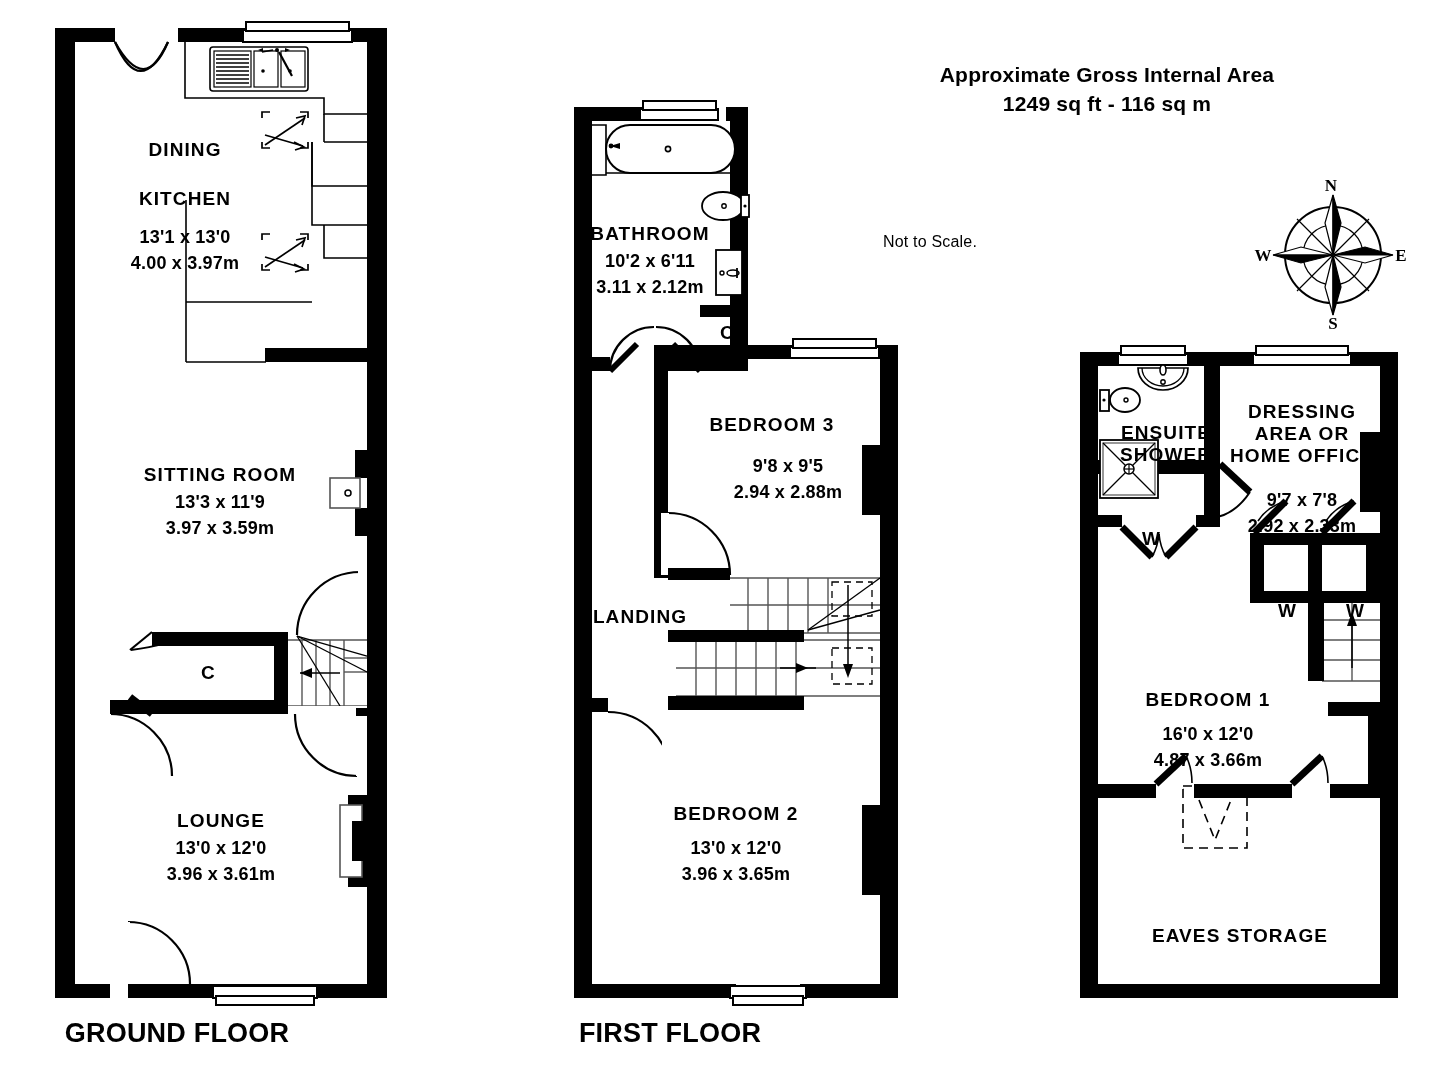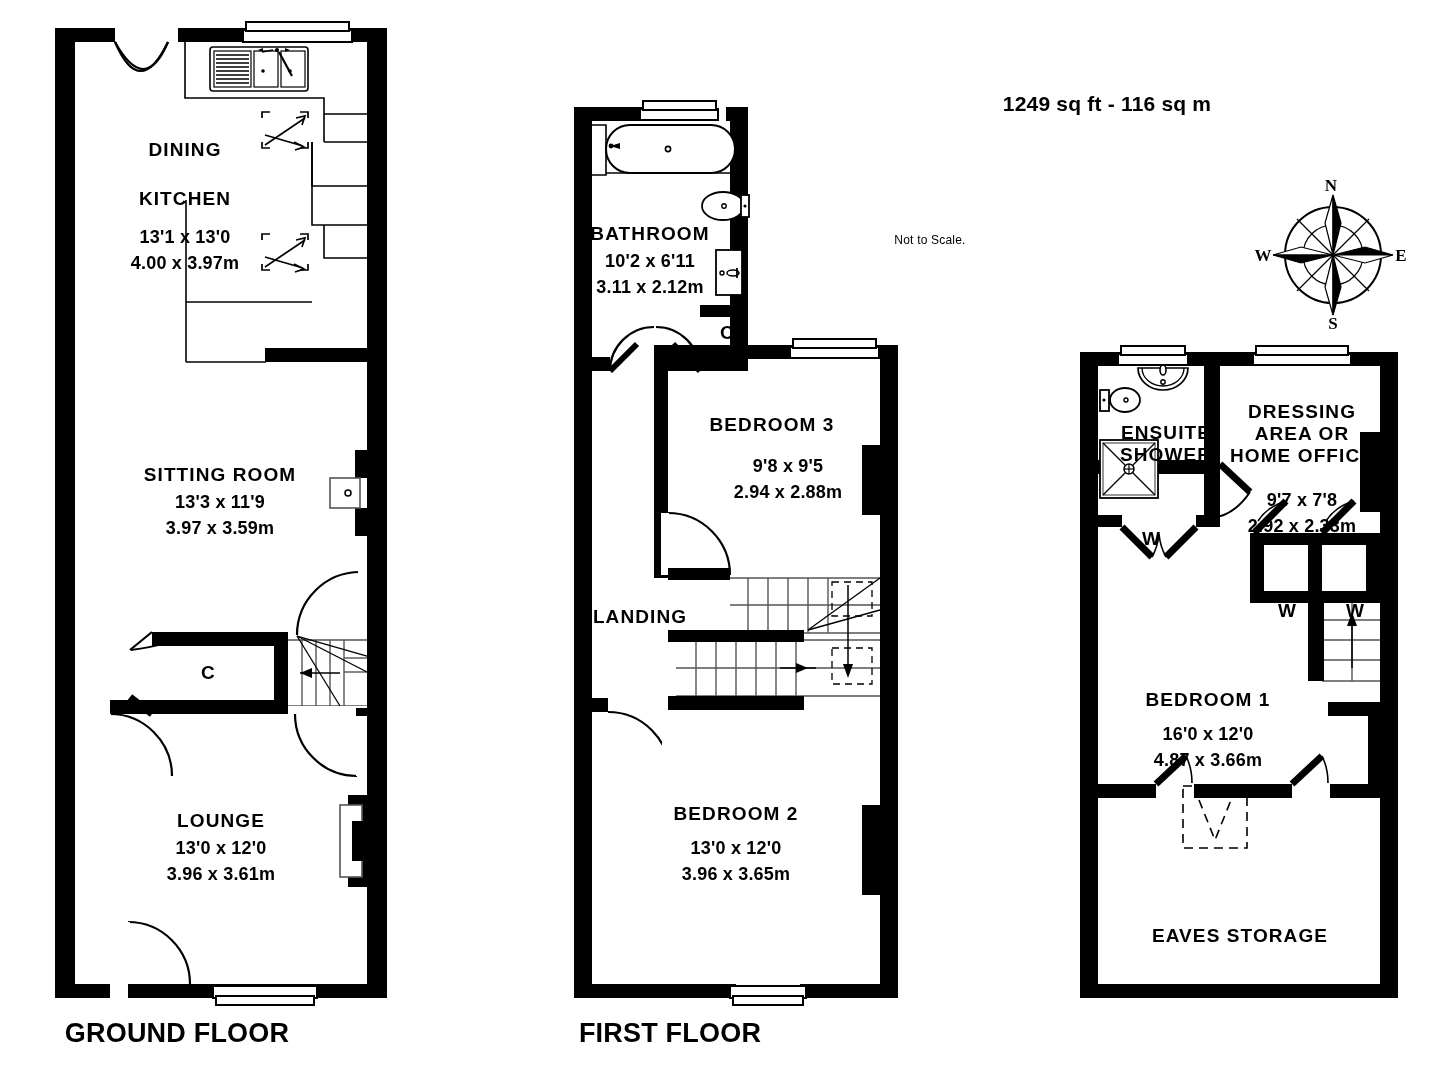--- a/index.html
+++ b/index.html
@@ -40,21 +40,21 @@
   .room-name { font-size: 19px; letter-spacing: 1.1px; }
   .room-dim  { font-size: 18px; letter-spacing: 0.2px; }
   .small-tag { font-size: 19px; }
   .floor-label {
     font-size: 27px;
     font-weight: bold;
     letter-spacing: 0.2px;
   }
   .hdr-1 { font-size: 21px; font-weight: bold; }
   .hdr-2 { font-size: 22px; font-weight: bold; }
-  .note  { font-size: 12px; font-weight: normal; }
+  .note  { font-size: 16px; font-weight: normal; }
   .compass-wrap {
     position: absolute;
     left: 1253px;
     top: 173px;
     width: 160px;
     height: 160px;
   }
 </style>
 </head>
 <body>
@@ -447,20 +447,21 @@
       <g stroke="#000" stroke-width="1.6" fill="none" stroke-dasharray="9 6">
         <rect x="1182" y="790" width="0" height="0"></rect>
       </g>
       <g stroke="#000" stroke-width="1.6" fill="none" stroke-dasharray="9 6">
         <rect x="1183" y="786" width="64" height="62"></rect>
         <path d="M 1199 800 L 1215 840 L 1231 800"></path>
       </g>
     </g>
   </svg>
 
+  <div class="txt hdr-1" style="left:1107px; top:63px;">Approximate Gross Internal Area</div>
   <div class="txt hdr-1" style="left:1107px; top:92px;">1249 sq ft - 116 sq m</div>
   <div class="txt note" style="left:930px; top:233px; font-weight:normal;">Not to Scale.</div>
 
   <div class="compass-wrap">
     <svg viewBox="0 0 160 160" width="160" height="160" xmlns="http://www.w3.org/2000/svg">
       <circle cx="80" cy="82" r="48" fill="none" stroke="#000" stroke-width="2"></circle>
       <circle cx="80" cy="82" r="30" fill="none" stroke="#000" stroke-width="1.2"></circle>
 
       <g fill="#fff" stroke="#000" stroke-width="1.2">
         <polygon points="80,82 44,46 62,64"></polygon>

